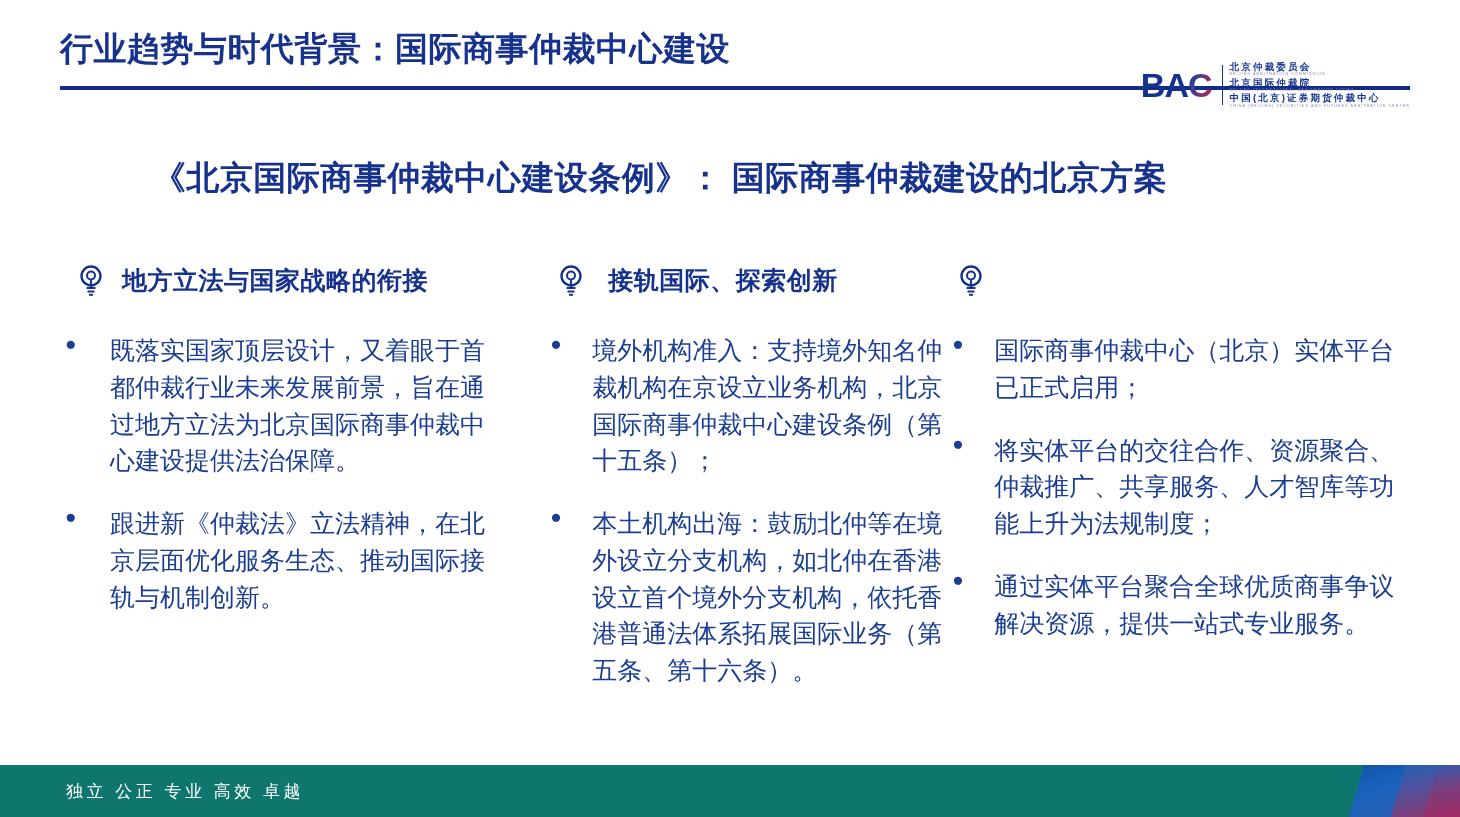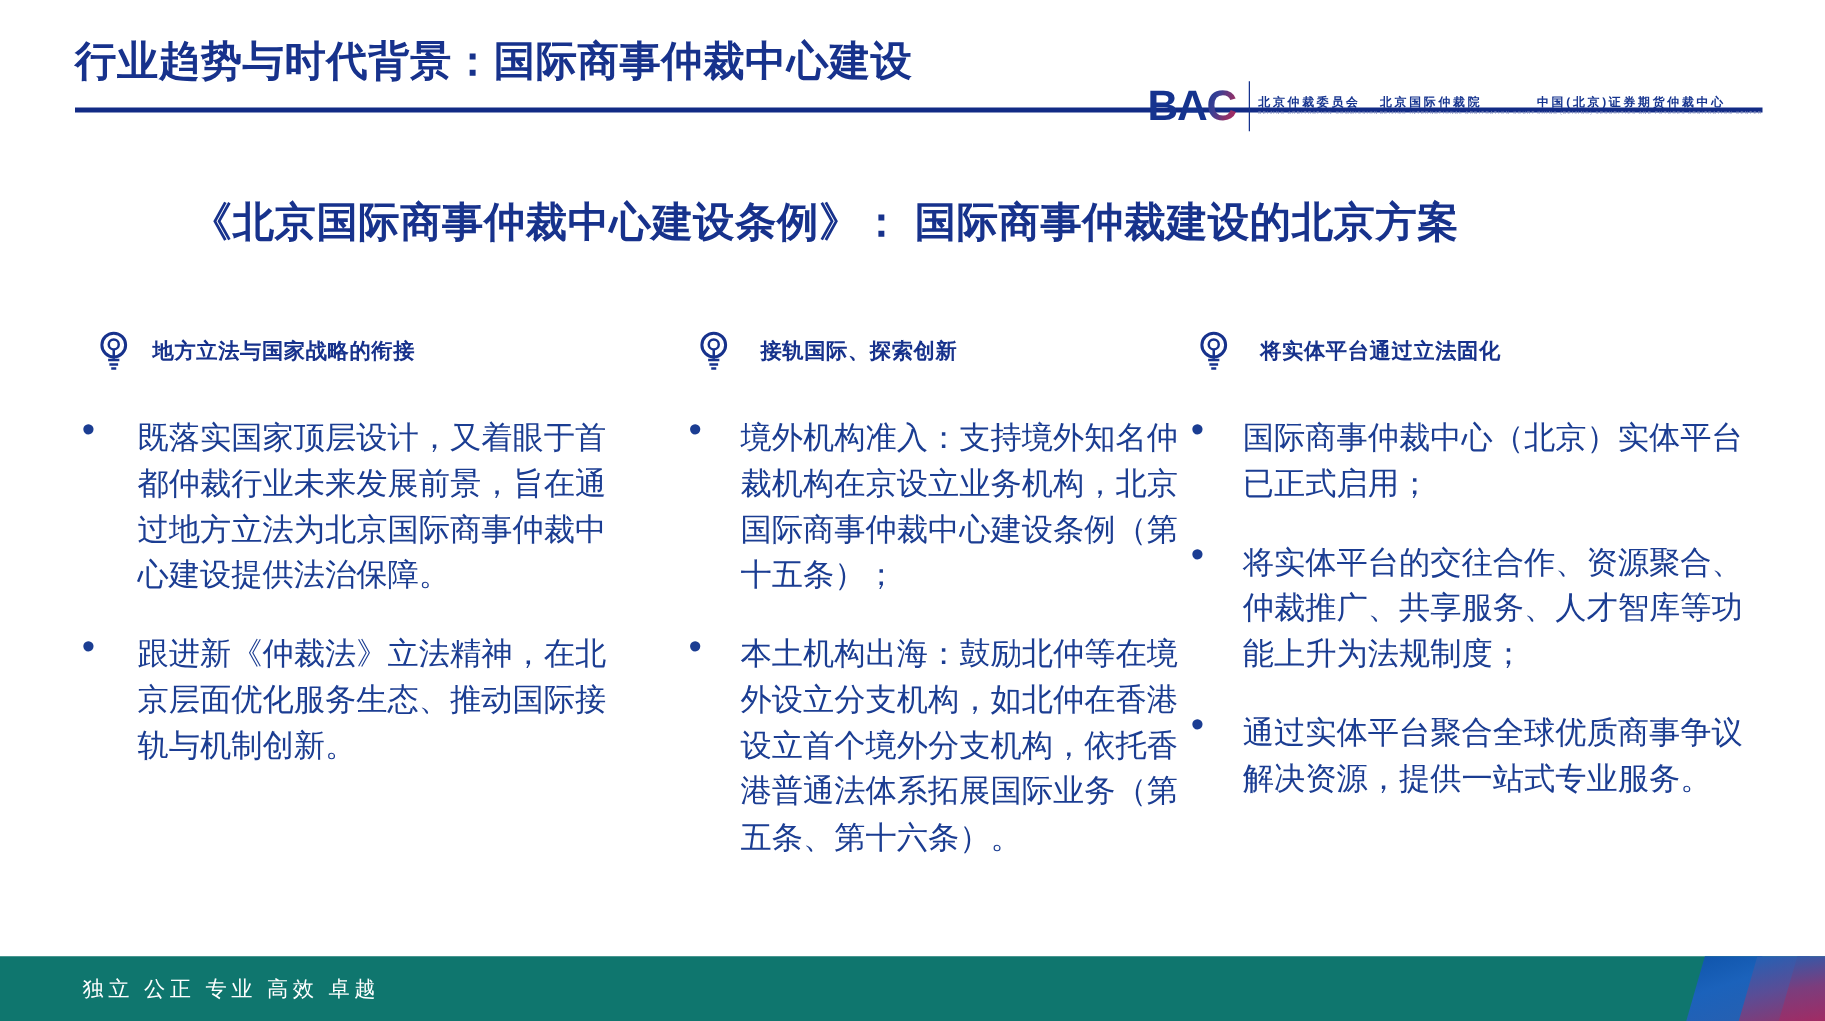--- a/index.html
+++ b/index.html
@@ -68,21 +68,21 @@
     color: transparent;
   }
   .logo-divider {
     width: 1px;
     height: 40px;
     background: #15338e;
     margin: 0 7px 0 2px;
   }
   .logo-text {
     display: flex;
-    flex-direction: row;
+    flex-direction: column;
     justify-content: center;
     gap: 1px;
   }
   .logo-line-cn {
     font-size: 9.5px;
     font-weight: bold;
     color: #15338e;
     letter-spacing: 2.2px;
     line-height: 1.08;
     white-space: nowrap;
@@ -134,21 +134,21 @@
     flex: 0 0 auto;
     width: 30px;
     height: 34px;
     margin-left: 20px;
     margin-right: 16px;
     display: block;
   }
   .col-2 .bulb-icon { margin-left: 12px; margin-right: 22px; }
   .col-3 .bulb-icon { margin-left: 12px; margin-right: 22px; }
   .col-head-label {
-    font-size: 17px;
+    font-size: 25px;
     font-weight: bold;
     color: #17328c;
     letter-spacing: 0.5px;
     white-space: nowrap;
   }
 
   .bullets {
     margin-top: 24px;
     padding: 0;
     list-style: none;
@@ -311,21 +311,20 @@
   <div class="col col-3">
     <div class="col-head">
       <svg class="bulb-icon" viewBox="0 0 30 34">
         <circle cx="15" cy="13" r="9.5" fill="none" stroke="#17328c" stroke-width="2.4"></circle>
         <circle cx="15" cy="12.5" r="4" fill="none" stroke="#17328c" stroke-width="2"></circle>
         <line x1="15" y1="16.5" x2="15" y2="24" stroke="#17328c" stroke-width="2"></line>
         <line x1="10.5" y1="25" x2="19.5" y2="25" stroke="#17328c" stroke-width="2"></line>
         <line x1="11.5" y1="28.5" x2="18.5" y2="28.5" stroke="#17328c" stroke-width="2"></line>
         <line x1="13" y1="31.8" x2="17" y2="31.8" stroke="#17328c" stroke-width="2"></line>
       </svg>
-      <span class="col-head-label">将实体平台通过立法固化</span>
     </div>
     <ul class="bullets">
       <li class="bullet-item">
         <span class="bullet-dot">●</span>
         <span class="bullet-text">国际商事仲裁中心（北京）实体平台已正式启用；</span>
       </li>
       <li class="bullet-item">
         <span class="bullet-dot">●</span>
         <span class="bullet-text">将实体平台的交往合作、资源聚合、仲裁推广、共享服务、人才智库等功能上升为法规制度；</span>
       </li>

